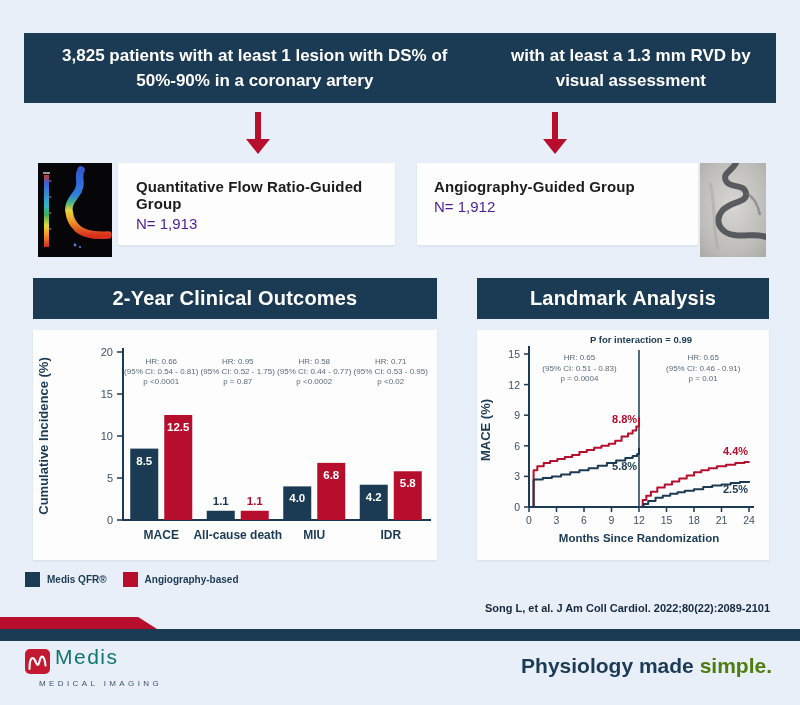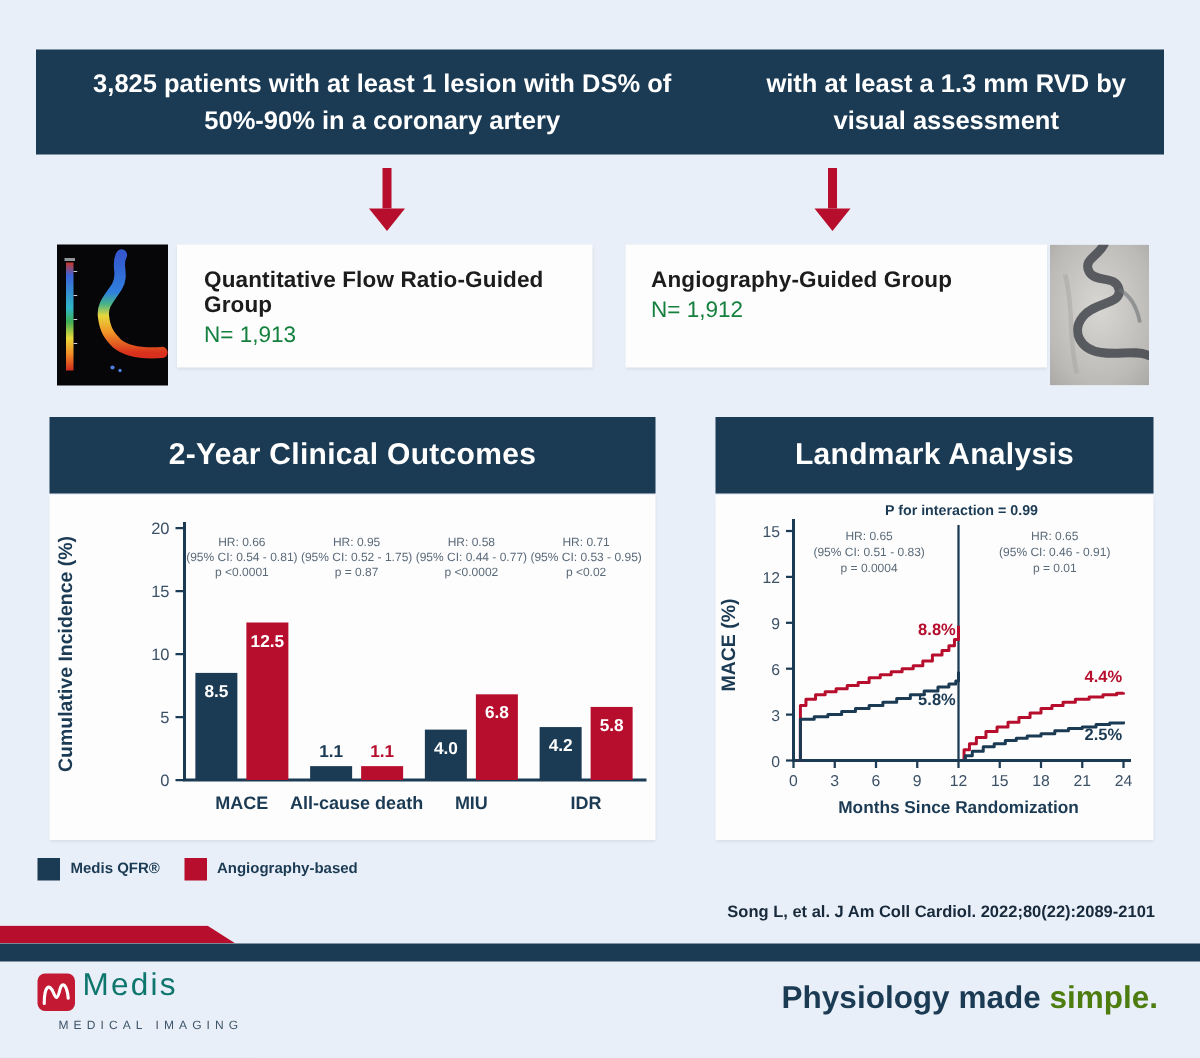--- a/index.html
+++ b/index.html
@@ -24,24 +24,24 @@
     border-left:12px solid transparent; border-right:12px solid transparent;
     border-top:15px solid #b60e2c;
   }
   
   .thumb { position:absolute; top:163px; height:94px; overflow:hidden; }
   .group-box {
     position:absolute; top:163px; height:82px; background:#fdfdfe;
     padding:15px 0 0 18px; box-shadow:0 1px 2px rgba(27,58,83,.10);
   }
   .group-title { font-size:15px; font-weight:bold; color:#1c1c1c; letter-spacing:.1px; }
-  .group-n { font-size:15px; color:#15803d; margin-top:3px; }
+  .group-n { font-size:15px; color:#4c1d95; margin-top:3px; }
   
   .panel-header {
-    position:absolute; height:51px; background:#1b3a53; color:#fff;
+    position:absolute; height:41px; background:#1b3a53; color:#fff;
     display:flex; align-items:center; justify-content:center;
     font-size:20px; font-weight:bold; letter-spacing:.2px;
   }
   .panel-body {
     position:absolute; top:330px; height:230px; background:#fdfdfe;
     box-shadow:0 1px 2px rgba(27,58,83,.10);
   }
   svg text { font-family:"Liberation Sans", sans-serif; }
   
   .legend { position:absolute; left:25px; top:572px; display:flex; align-items:center; gap:16px; }

